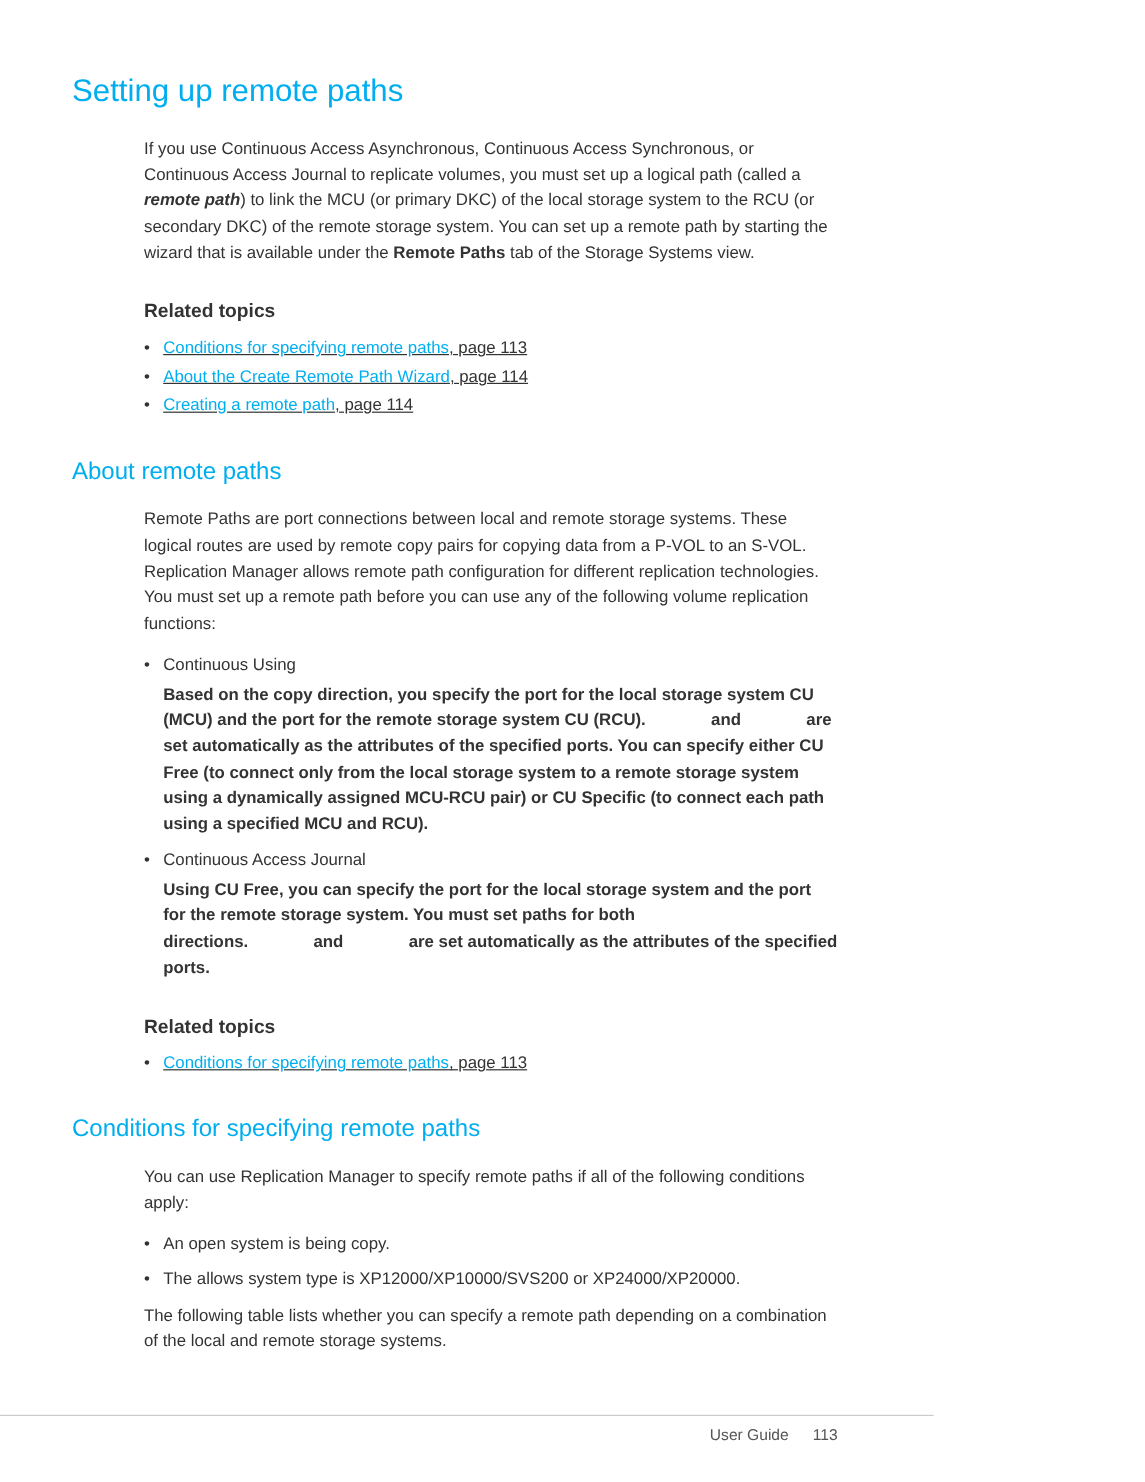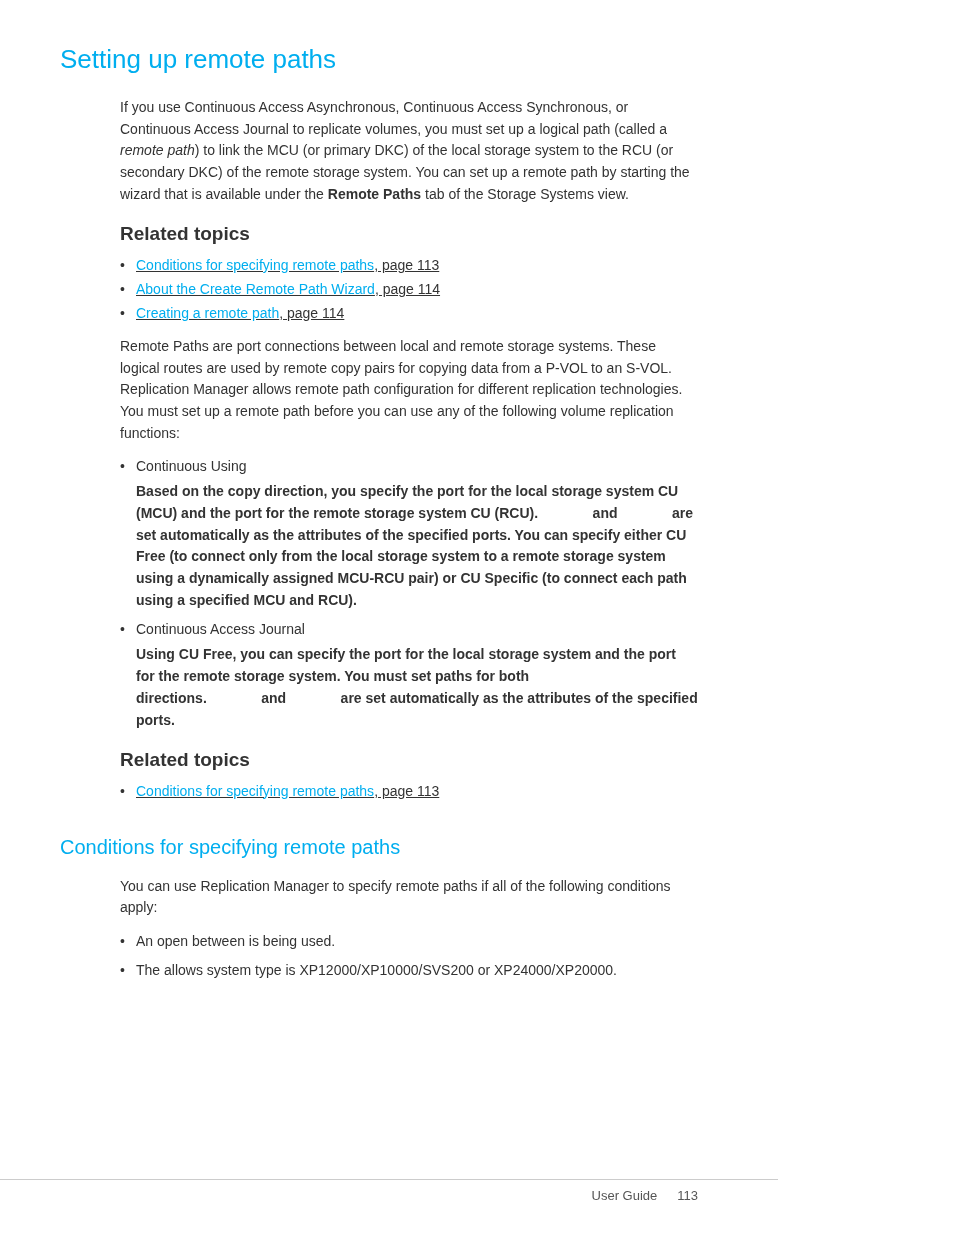--- a/index.html
+++ b/index.html
@@ -14,21 +14,21 @@
       background: #ffffff;
       font-family: Arial, Helvetica, sans-serif;
       font-size: 14px;
       color: #333333;
       line-height: 1.5;
     }
 
     .page {
       width: 778px;
       min-height: 1235px;
-      padding: 40px 80px 40px 60px;
+      padding: 56px 80px 40px 60px;
       position: relative;
     }
 
     h1.section-title {
       font-size: 26px;
       font-weight: normal;
       color: #00aeef;
       margin-bottom: 18px;
       font-family: Arial, Helvetica, sans-serif;
     }
@@ -46,22 +46,22 @@
       margin-left: 60px;
     }
 
     p {
       margin-bottom: 12px;
       line-height: 1.55;
     }
 
     .related-topics-label {
       font-weight: bold;
-      font-size: 19px;
-      margin-top: 14px;
+      font-size: 16px;
+      margin-top: 27px;
       margin-bottom: 6px;
     }
 
     ul.topic-list {
       list-style: none;
       margin-left: 0;
       margin-bottom: 12px;
       text-decoration: underline;
     }
 
@@ -108,20 +108,21 @@
 
     .bullet-list li .bullet-desc {
       margin-top: 4px;
       margin-left: 0;
       line-height: 1.55;
       font-weight: bold;
     }
 
     em {
       font-style: italic;
+      font-weight: bold;
     }
 
     strong {
       font-weight: bold;
     }
 
     .page-footer {
       position: absolute;
       bottom: 30px;
       right: 80px;
@@ -161,20 +162,21 @@
       </li>
       <li>
         <a>About the Create Remote Path Wizard</a>, page 114
       </li>
       <li>
         <a>Creating a remote path</a>, page 114
       </li>
     </ul>
   </div>
 
+  <h2 class="subsection-title">About remote paths</h2>
 
   <div class="content-block">
     <p>Remote Paths are port connections between local and remote storage systems. These logical routes are used by remote copy pairs for copying data from a P-VOL to an S-VOL. Replication Manager allows remote path configuration for different replication technologies. You must set up a remote path before you can use any of the following volume replication functions:</p>
 
     <ul class="bullet-list">
       <li>
         <span class="bullet-title">Continuous Using</span>
         <div class="bullet-desc">
           Based on the copy direction, you specify the port for the local storage system CU (MCU) and the port for the remote storage system CU (RCU).&nbsp;&nbsp;&nbsp;&nbsp;&nbsp;&nbsp;&nbsp;&nbsp;&nbsp;&nbsp;&nbsp;&nbsp;&nbsp;&nbsp;and&nbsp;&nbsp;&nbsp;&nbsp;&nbsp;&nbsp;&nbsp;&nbsp;&nbsp;&nbsp;&nbsp;&nbsp;&nbsp;&nbsp;are set automatically as the attributes of the specified ports. You can specify either CU Free (to connect only from the local storage system to a remote storage system using a dynamically assigned MCU-RCU pair) or CU Specific (to connect each path using a specified MCU and RCU).
         </div>
@@ -195,27 +197,28 @@
     </ul>
   </div>
 
   <h2 class="subsection-title">Conditions for specifying remote paths</h2>
 
   <div class="content-block">
     <p>You can use Replication Manager to specify remote paths if all of the following conditions apply:</p>
 
     <ul class="bullet-list">
       <li>
-        <span>An open between is being used.</span>
+        <span>An open system is being copy.</span>
       </li>
       <li>
         <span>The allows system type is XP12000/XP10000/SVS200 or XP24000/XP20000.</span>
       </li>
     </ul>
 
+    <p>The following table lists whether you can specify a remote path depending on a combination of the local and remote storage systems.</p>
   </div>
 
   <div class="footer-divider"></div>
 
   <div class="page-footer">
     <span>User Guide</span>
     <span>113</span>
   </div>
 
 </div>

